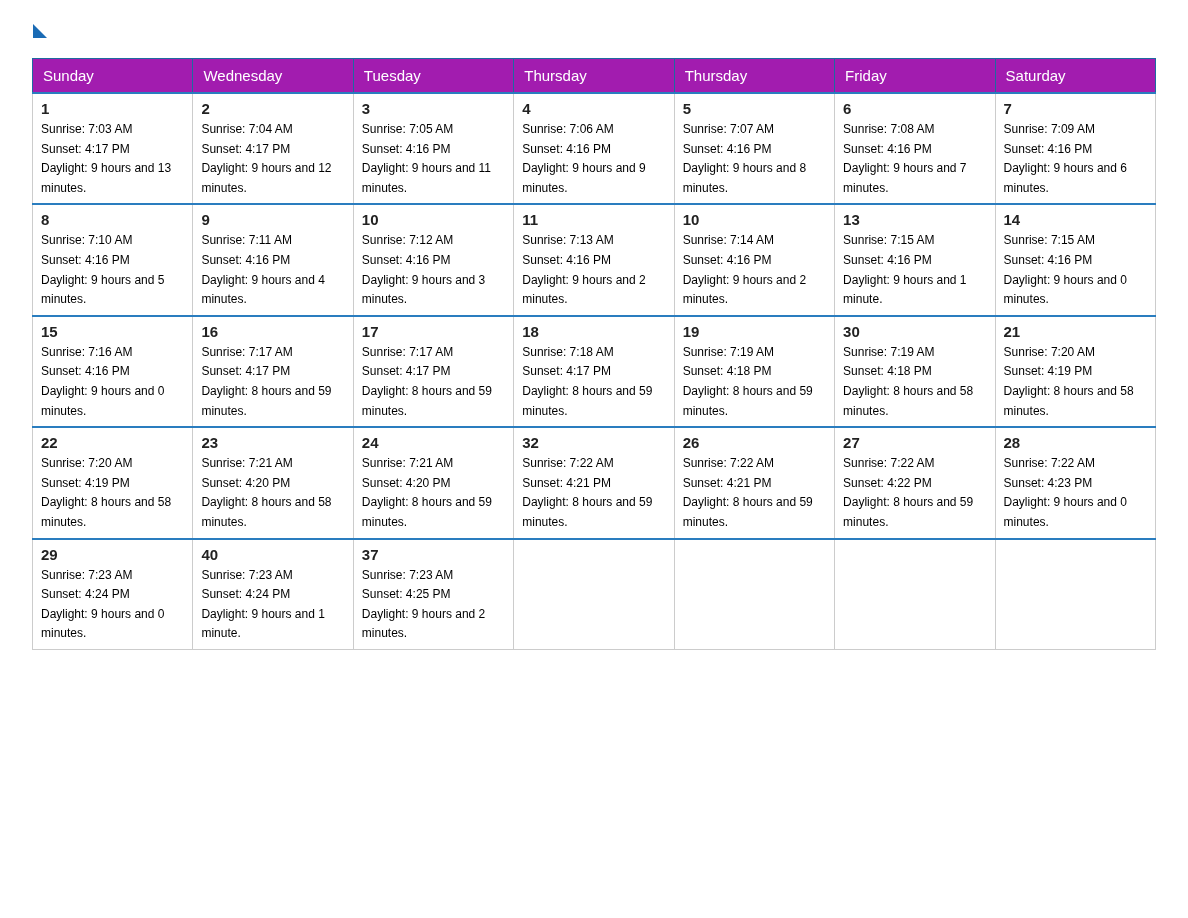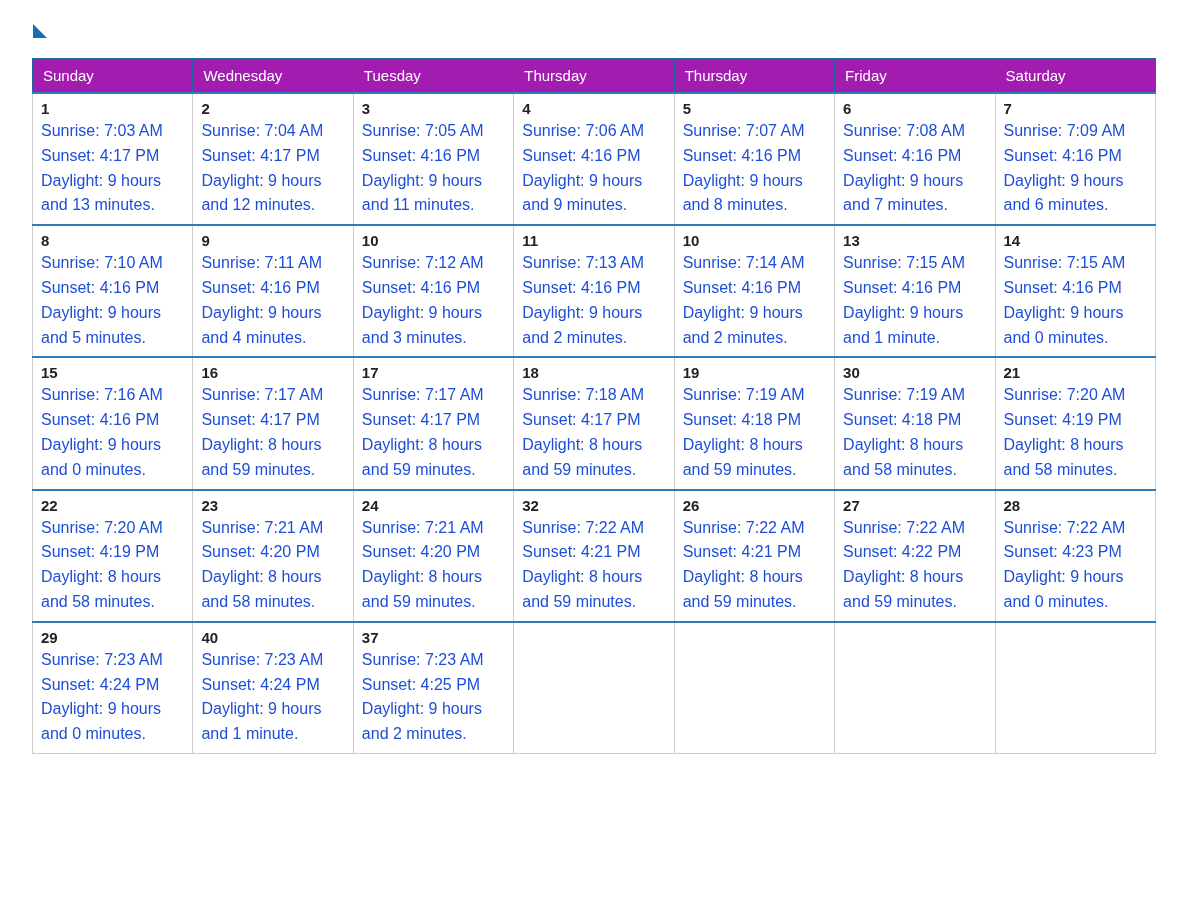--- a/index.html
+++ b/index.html
@@ -79,22 +79,22 @@
       background: #fff;
     }
     .day-number {
       font-size: 15px;
       font-weight: bold;
       color: #222;
       display: block;
       margin-bottom: 2px;
     }
     .day-info {
-      font-size: 16px;
-      color: #1d4ed8;
+      font-size: 12px;
+      color: #000000;
       line-height: 1.55;
     }
     .empty-cell {
       background: #fff;
     }
     tr.week-row td {
       border-top: 2px solid #2a7dbf;
     }
     .logo-triangle {
       display: inline-block;

